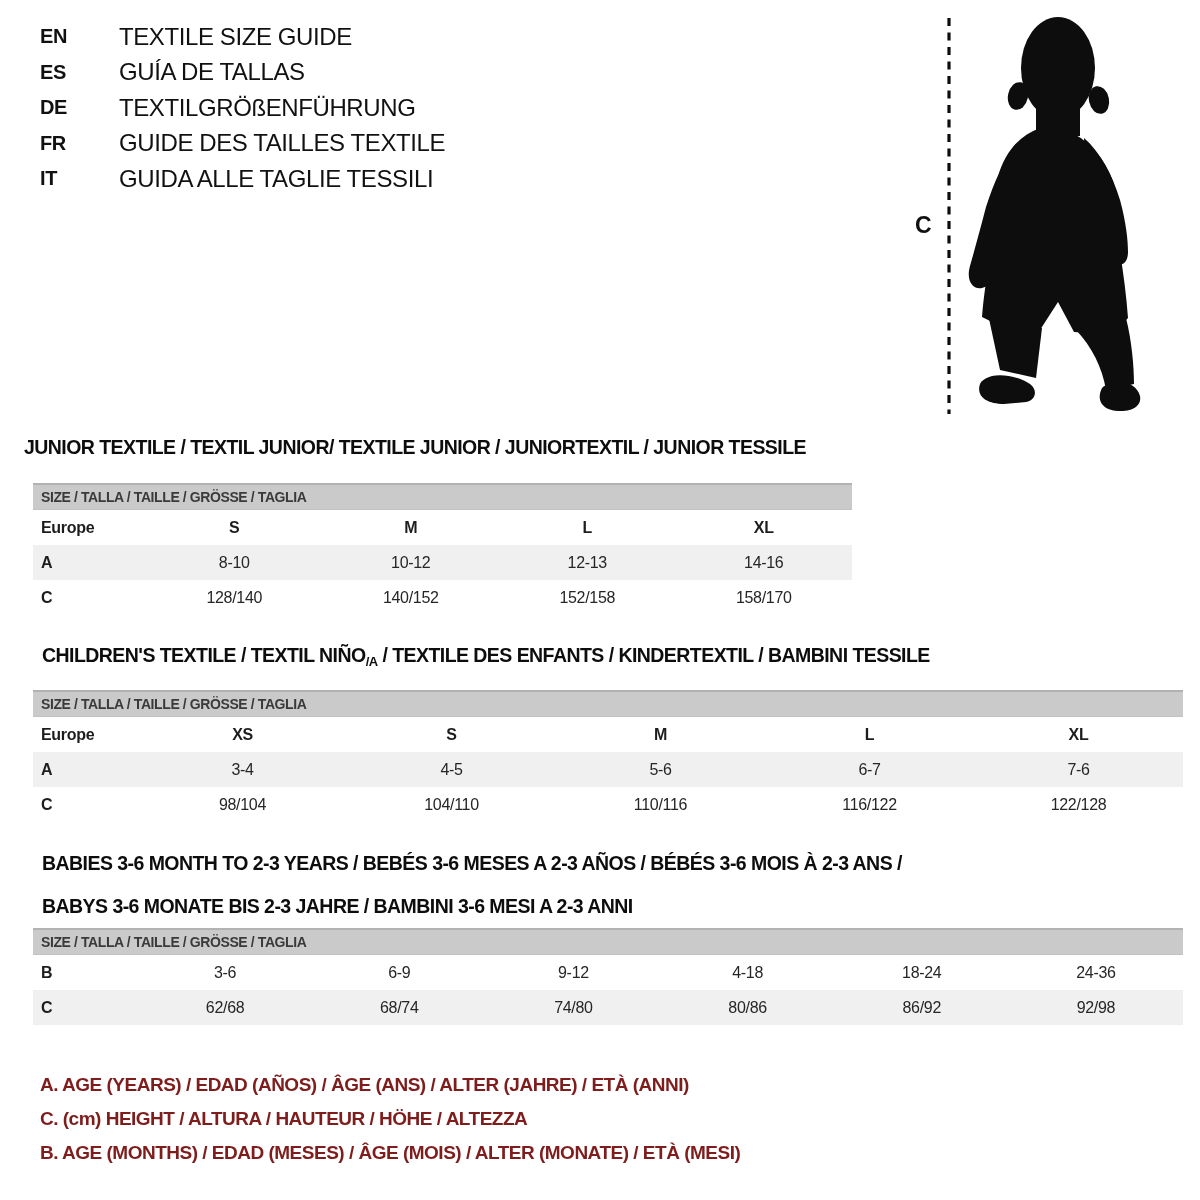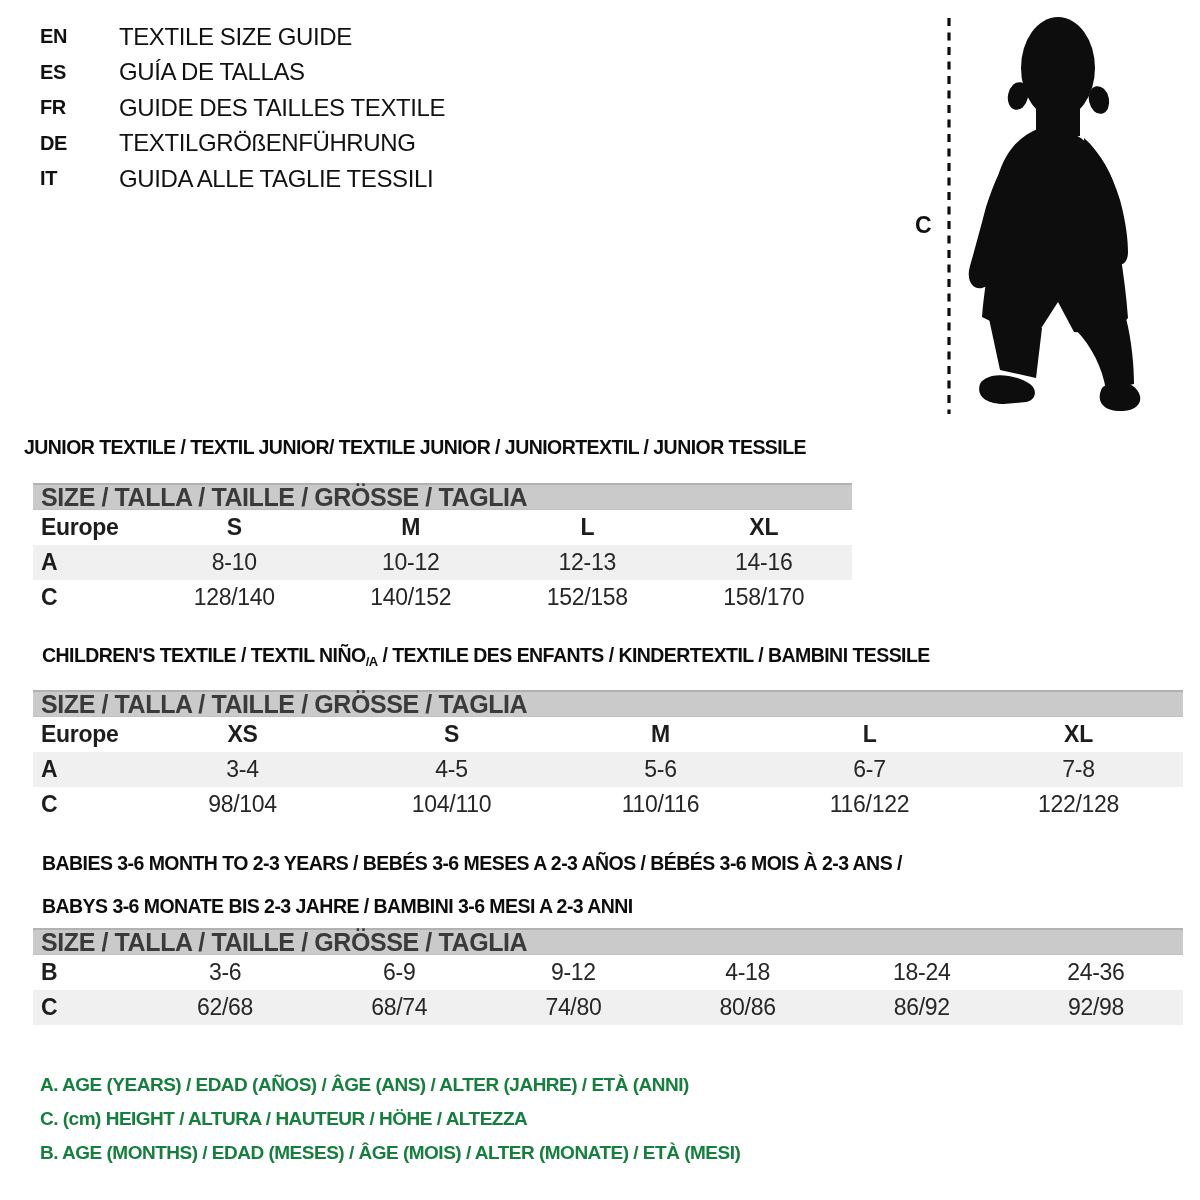--- a/index.html
+++ b/index.html
@@ -27,53 +27,53 @@
   .sec-title{font-weight:bold;font-size:19.5px;letter-spacing:-0.55px;color:#0d0d0d;white-space:nowrap;}
   .sec-title .sub{font-size:13px;vertical-align:-4px;font-weight:bold;}
 
   
   .sizetable{position:absolute;}
   .bar{
     height:24px;background:var(--bar-gray,#cacaca);
     border-top:2px solid var(--bar-border,#b2b2b2);
     border-bottom:1px solid #c2c2c2;
     display:flex;align-items:center;padding-left:8px;
-    font-weight:bold;font-size:25px;color:#3a3a3a;letter-spacing:-0.4px;
+    font-weight:bold;font-size:14px;color:#3a3a3a;letter-spacing:-0.4px;
   }
-  .trow{display:flex;height:35px;align-items:center;font-size:23px;letter-spacing:-0.3px;}
+  .trow{display:flex;height:35px;align-items:center;font-size:16px;letter-spacing:-0.3px;}
   .trow.shaded{background:var(--row-shaded,#f0f0f0);}
   .trow .lbl{padding-left:8px;box-sizing:border-box;font-weight:bold;color:#1d1d1d;}
   .sizetable[data-colw="t1"] .lbl{width:113px;}
   .sizetable[data-colw="t2"] .lbl{width:105px;}
   .trow .val{flex:1;text-align:center;color:#262626;}
   .trow.hdr .val{font-weight:bold;color:#1d1d1d;}
 
   
   .legend{left:40px;top:1068px;}
-  .legend-line{height:34px;display:flex;align-items:center;font-weight:bold;font-size:19px;letter-spacing:-0.5px;white-space:nowrap;color:#15803d;}
+  .legend-line{height:34px;display:flex;align-items:center;font-weight:bold;font-size:19px;letter-spacing:-0.5px;white-space:nowrap;color:#7f1d1d;}
 </style>
 </head>
 <body>
 
 <div class="abs langs" id="langs">
     <div class="lang-row">
       <span class="lang-code">EN</span>
       <span class="lang-label">TEXTILE SIZE GUIDE</span>
     </div>
     <div class="lang-row">
       <span class="lang-code">ES</span>
       <span class="lang-label">GUÍA DE TALLAS</span>
     </div>
     <div class="lang-row">
+      <span class="lang-code">DE</span>
+      <span class="lang-label">TEXTILGRÖßENFÜHRUNG</span>
+    </div>
+    <div class="lang-row">
       <span class="lang-code">FR</span>
       <span class="lang-label">GUIDE DES TAILLES TEXTILE</span>
-    </div>
-    <div class="lang-row">
-      <span class="lang-code">DE</span>
-      <span class="lang-label">TEXTILGRÖßENFÜHRUNG</span>
     </div>
     <div class="lang-row">
       <span class="lang-code">IT</span>
       <span class="lang-label">GUIDA ALLE TAGLIE TESSILI</span>
     </div>
   </div>
 
 <div class="abs fig-c">C</div>
 
 <svg class="abs" style="left:944px;top:14px" width="10" height="404" viewBox="0 0 10 404">
@@ -140,21 +140,21 @@
       <span class="val">M</span>
       <span class="val">L</span>
       <span class="val">XL</span>
     </div>
     <div class="trow shaded">
       <span class="lbl">A</span>
       <span class="val">3-4</span>
       <span class="val">4-5</span>
       <span class="val">5-6</span>
       <span class="val">6-7</span>
-      <span class="val">7-8</span>
+      <span class="val">7-6</span>
     </div>
     <div class="trow">
       <span class="lbl">C</span>
       <span class="val">98/104</span>
       <span class="val">104/110</span>
       <span class="val">110/116</span>
       <span class="val">116/122</span>
       <span class="val">122/128</span>
     </div>
   </div>

